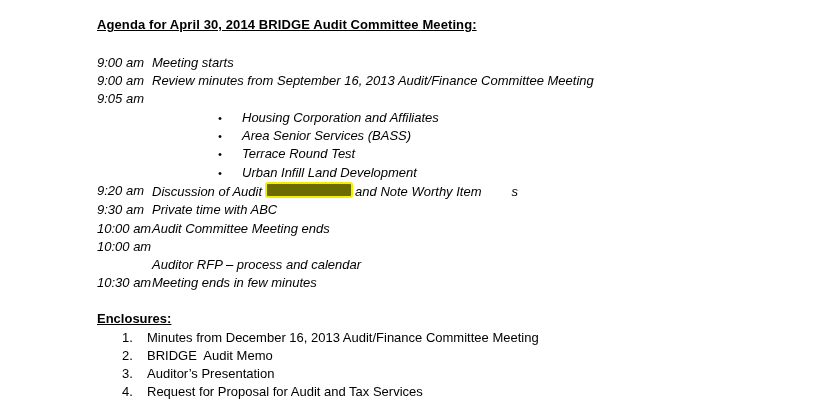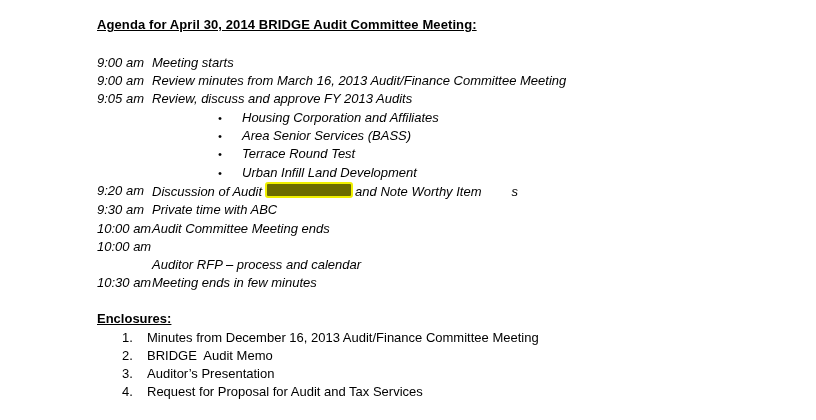--- a/index.html
+++ b/index.html
@@ -62,25 +62,24 @@
     <div class="doc-title">Agenda for April 30, 2014 BRIDGE Audit Committee Meeting:</div>
 
     <div class="agenda">
 
       <div class="row">
         <span class="time">9:00 am</span>
         <span class="text">Meeting starts</span>
       </div>
       <div class="row">
         <span class="time">9:00 am</span>
-        <span class="text">Review minutes from March 16, 2013 Audit/Finance Committee Meeting</span>
+        <span class="text">Review minutes from September 16, 2013 Audit/Finance Committee Meeting</span>
       </div>
       <div class="row">
         <span class="time">9:05 am</span>
-        <span class="text">Review, discuss and approve FY 2013 Audits</span>
       </div>
 
       <div class="bullet-row">
         <span class="bullet-dot">•</span>
         <span class="text">Housing Corporation and Affiliates</span>
       </div>
       <div class="bullet-row">
         <span class="bullet-dot">•</span>
         <span class="text">Area Senior Services (BASS)</span>
       </div>

